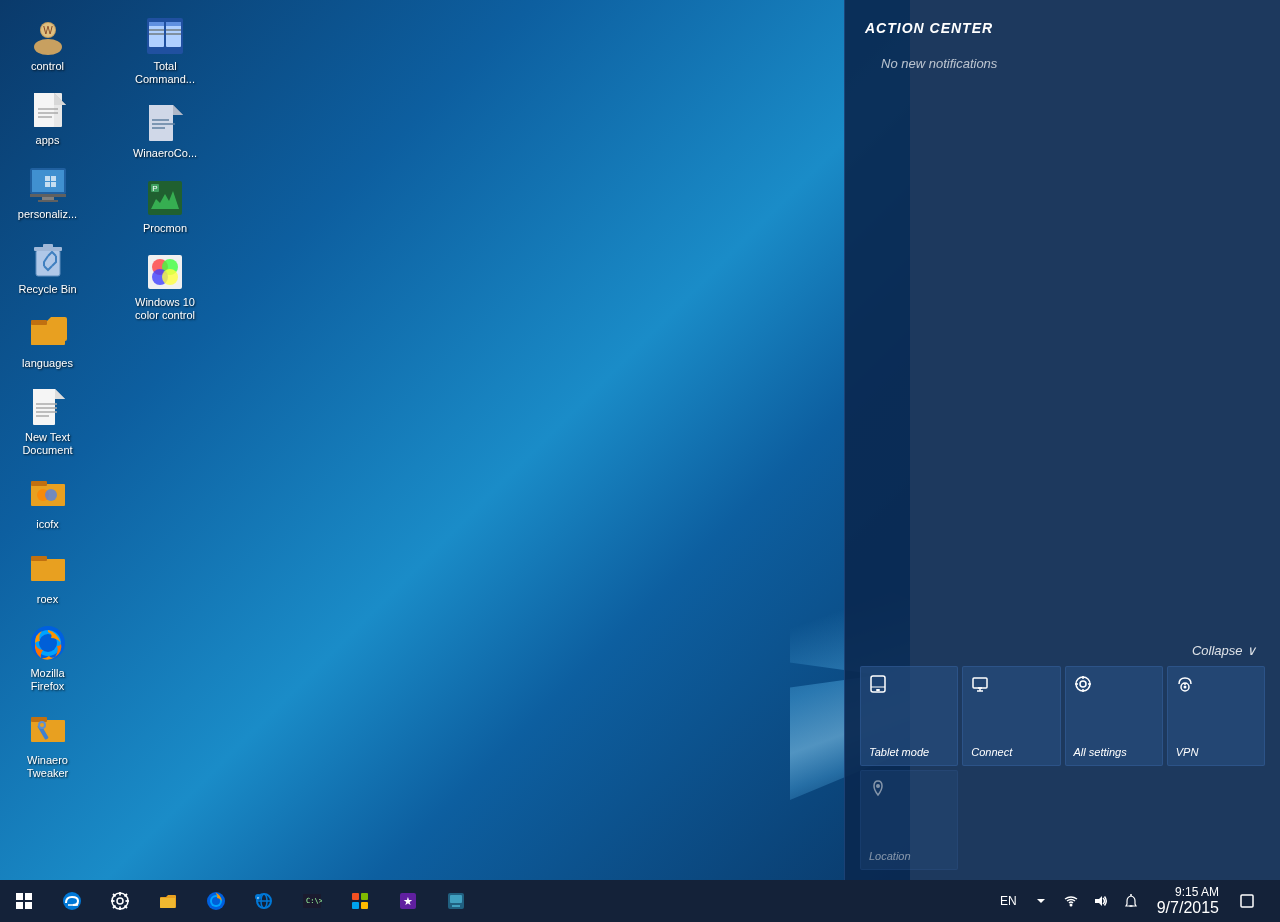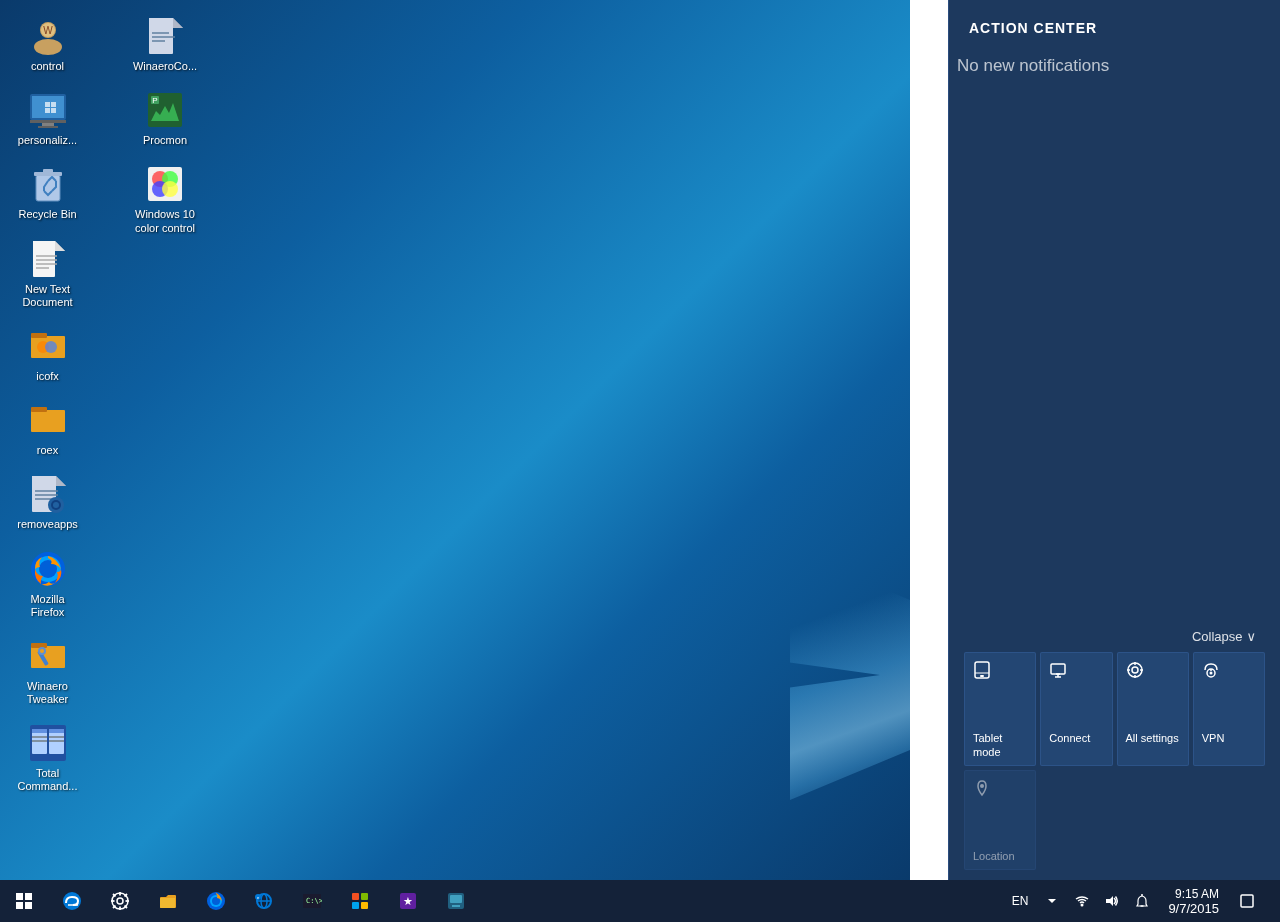--- a/index.html
+++ b/index.html
@@ -72,41 +72,42 @@
       line-height: 1.2;
       max-width: 70px;
       word-break: break-word;
     }
 
     
     #action-center {
       position: absolute;
       top: 0;
       right: 0;
-      width: 332px;
+      width: 436px;
       height: 880px;
       background: rgba(10, 40, 80, 0.92);
       border-left: 1px solid rgba(100,160,255,0.2);
       display: flex;
       flex-direction: column;
+      font-style: italic;
     }
 
     #action-center-title {
       color: white;
       font-size: 14px;
       font-weight: 600;
       letter-spacing: 1px;
       padding: 20px 20px 10px 20px;
       text-transform: uppercase;
     }
 
     #no-notifications {
       color: rgba(255,255,255,0.7);
-      font-size: 17px;
-      padding: 10px 8px;
+      font-size: 13px;
+      padding: 10px 36px;
       flex: 1;
     }
 
     #action-center-bottom {
       padding: 10px 10px 10px 10px;
     }
 
     #collapse-bar {
       display: flex;
       justify-content: flex-end;
@@ -232,21 +233,21 @@
       padding: 0 8px;
       cursor: pointer;
       height: 42px;
     }
     #clock-time {
       color: white;
       font-size: 12px;
     }
     #clock-date {
       color: white;
-      font-size: 13px;
+      font-size: 16px;
     }
 
     #action-center-taskbar-btn {
       width: 32px;
       height: 42px;
       display: flex;
       align-items: center;
       justify-content: center;
       cursor: pointer;
       color: white;
@@ -265,20 +266,35 @@
         <svg width="38" height="38" viewBox="0 0 38 38">
           <circle cx="19" cy="13" r="8" fill="#c8a060"></circle>
           <ellipse cx="19" cy="30" rx="14" ry="8" fill="#c8a060"></ellipse>
           <circle cx="19" cy="13" r="7" fill="#e0c080"></circle>
           <text x="19" y="17" text-anchor="middle" font-size="10" fill="#804020">W</text>
         </svg>
       </div>
       <span class="icon-label">control</span>
     </div>
 
+    <div class="desktop-icon">
+      <div class="icon-img">
+        <svg width="36" height="38" viewBox="0 0 36 38">
+          <rect x="4" y="2" width="28" height="34" rx="1" fill="#e8e8e8"></rect>
+          <rect x="4" y="2" width="20" height="34" rx="1" fill="#f5f5f5"></rect>
+          <polygon points="24,2 36,14 24,14" fill="#c0c0c0"></polygon>
+          <rect x="4" y="2" width="20" height="12" fill="#f5f5f5"></rect>
+          <polygon points="24,2 24,14 36,14" fill="#d8d8d8"></polygon>
+          <line x1="8" y1="18" x2="28" y2="18" stroke="#aaa" stroke-width="1.5"></line>
+          <line x1="8" y1="22" x2="28" y2="22" stroke="#aaa" stroke-width="1.5"></line>
+          <line x1="8" y1="26" x2="22" y2="26" stroke="#aaa" stroke-width="1.5"></line>
+        </svg>
+      </div>
+      <span class="icon-label">apps</span>
+    </div>
 
     <div class="desktop-icon">
       <div class="icon-img">
         <svg width="40" height="36" viewBox="0 0 40 36">
           <rect x="2" y="2" width="36" height="26" rx="2" fill="#2060a0"></rect>
           <rect x="4" y="4" width="32" height="22" fill="#4090d0"></rect>
           <rect x="2" y="28" width="36" height="3" fill="#606060"></rect>
           <rect x="14" y="31" width="12" height="3" fill="#808080"></rect>
           <rect x="10" y="34" width="20" height="2" fill="#606060"></rect>
 
@@ -302,20 +318,32 @@
           <path d="M22 26 L18 30 L14 26" stroke="#4080c0" stroke-width="2" fill="none"></path>
           <path d="M14 26 L14 22 L18 16" stroke="#4080c0" stroke-width="2" fill="none"></path>
 
           <rect x="4" y="7" width="28" height="4" rx="1" fill="#a0b8d8"></rect>
           <rect x="13" y="4" width="10" height="4" rx="1" fill="#a0b8d8"></rect>
         </svg>
       </div>
       <span class="icon-label">Recycle Bin</span>
     </div>
 
+    <div class="desktop-icon">
+      <div class="icon-img">
+        <svg width="38" height="36" viewBox="0 0 38 36">
+          <path d="M2 28 L2 8 Q2 6 4 6 L18 6 L22 2 L36 2 Q38 2 38 4 L38 24 Q38 26 36 26 L22 26 L18 30 L4 30 Q2 30 2 28Z" fill="#e8a020"></path>
+          <path d="M2 28 L2 8 Q2 6 4 6 L16 6 L16 26 L4 30 Q2 30 2 28Z" fill="#d09010"></path>
+
+          <rect x="2" y="8" width="34" height="22" rx="1" fill="#e8a020"></rect>
+          <rect x="2" y="5" width="16" height="5" rx="1" fill="#c07010"></rect>
+        </svg>
+      </div>
+      <span class="icon-label">languages</span>
+    </div>
 
     <div class="desktop-icon">
       <div class="icon-img">
         <svg width="34" height="38" viewBox="0 0 34 38">
           <rect x="2" y="1" width="22" height="36" rx="1" fill="#f5f5f5"></rect>
           <polygon points="24,1 34,11 24,11" fill="#cccccc"></polygon>
           <rect x="2" y="1" width="22" height="10" fill="#f5f5f5"></rect>
           <polygon points="24,1 24,11 34,11" fill="#dddddd"></polygon>
           <line x1="5" y1="16" x2="26" y2="16" stroke="#aaa" stroke-width="1.5"></line>
           <line x1="5" y1="20" x2="26" y2="20" stroke="#aaa" stroke-width="1.5"></line>
@@ -341,38 +369,20 @@
     <div class="desktop-icon">
       <div class="icon-img">
         <svg width="38" height="36" viewBox="0 0 38 36">
           <rect x="2" y="8" width="34" height="22" rx="1" fill="#e8a020"></rect>
           <rect x="2" y="5" width="16" height="5" rx="1" fill="#c07010"></rect>
         </svg>
       </div>
       <span class="icon-label">roex</span>
     </div>
 
-    <div class="desktop-icon">
-      <div class="icon-img">
-        <svg width="36" height="38" viewBox="0 0 36 38">
-          <rect x="2" y="1" width="24" height="36" rx="1" fill="#d0d8e8"></rect>
-          <polygon points="26,1 36,11 26,11" fill="#a0a8b8"></polygon>
-          <rect x="2" y="1" width="24" height="10" fill="#d0d8e8"></rect>
-          <polygon points="26,1 26,11 36,11" fill="#b0b8c8"></polygon>
-          <line x1="5" y1="16" x2="28" y2="16" stroke="#6080a0" stroke-width="1.5"></line>
-          <line x1="5" y1="20" x2="28" y2="20" stroke="#6080a0" stroke-width="1.5"></line>
-          <line x1="5" y1="24" x2="22" y2="24" stroke="#6080a0" stroke-width="1.5"></line>
-
-          <circle cx="26" cy="30" r="8" fill="#2060a0"></circle>
-          <circle cx="26" cy="30" r="5" fill="#104080"></circle>
-          <circle cx="26" cy="30" r="3" fill="#2060a0"></circle>
-        </svg>
-      </div>
-      <span class="icon-label">removeapps</span>
-    </div>
 
     <div class="desktop-icon">
       <div class="icon-img">
         <svg width="38" height="38" viewBox="0 0 38 38">
           <circle cx="19" cy="19" r="17" fill="#0060df"></circle>
           <circle cx="19" cy="19" r="13" fill="#00a3ff"></circle>
           <circle cx="19" cy="19" r="9" fill="#005fd8"></circle>
           <path d="M19 6 Q28 8 32 19 Q28 14 22 14 Q24 10 19 8 Z" fill="#ff9400"></path>
           <path d="M32 19 Q34 28 26 33 Q30 27 28 22 Q32 22 32 19 Z" fill="#ff7200"></path>
           <path d="M26 33 Q19 38 12 34 Q16 35 20 32 Q22 35 26 33 Z" fill="#ff9400"></path>

